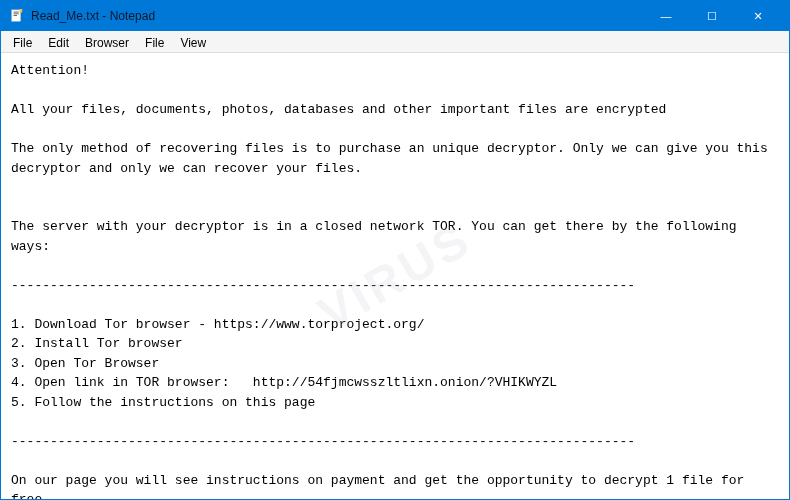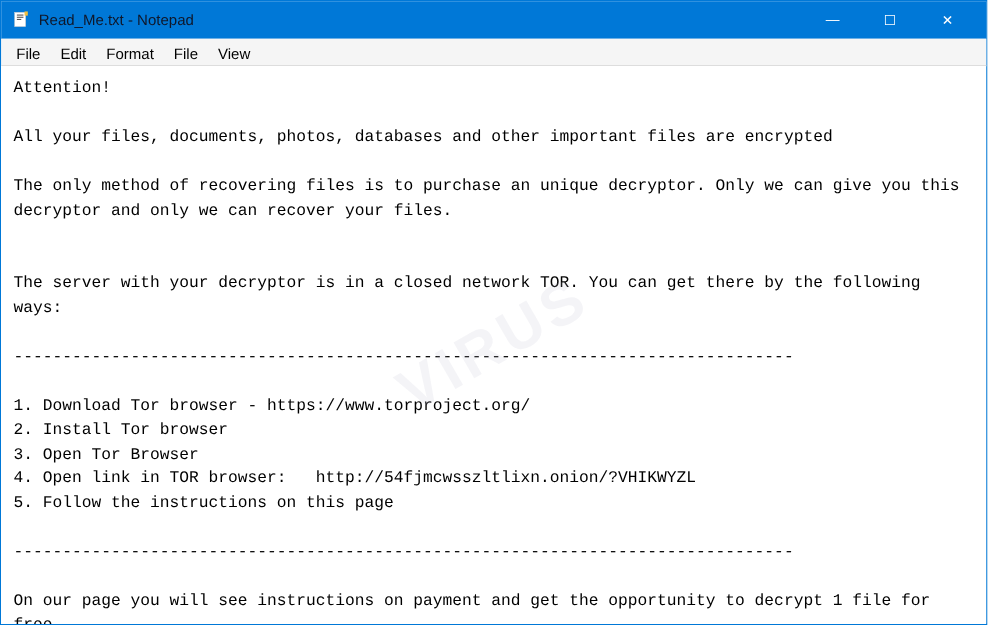--- a/index.html
+++ b/index.html
@@ -161,21 +161,21 @@
     <div class="title-bar-controls">
       <button class="title-bar-btn">—</button>
       <button class="title-bar-btn">☐</button>
       <button class="title-bar-btn close">✕</button>
     </div>
   </div>
 
   <div class="menu-bar">
     <span class="menu-item">File</span>
     <span class="menu-item">Edit</span>
-    <span class="menu-item">Format</span>
+    <span class="menu-item">Browser</span>
     <span class="menu-item">File</span>
     <span class="menu-item">View</span>
   </div>
 
   <div class="content-area">
     <div class="watermark">VIRUS</div>
     <pre class="text-content">Attention!
 
 All your files, documents, photos, databases and other important files are encrypted
 

